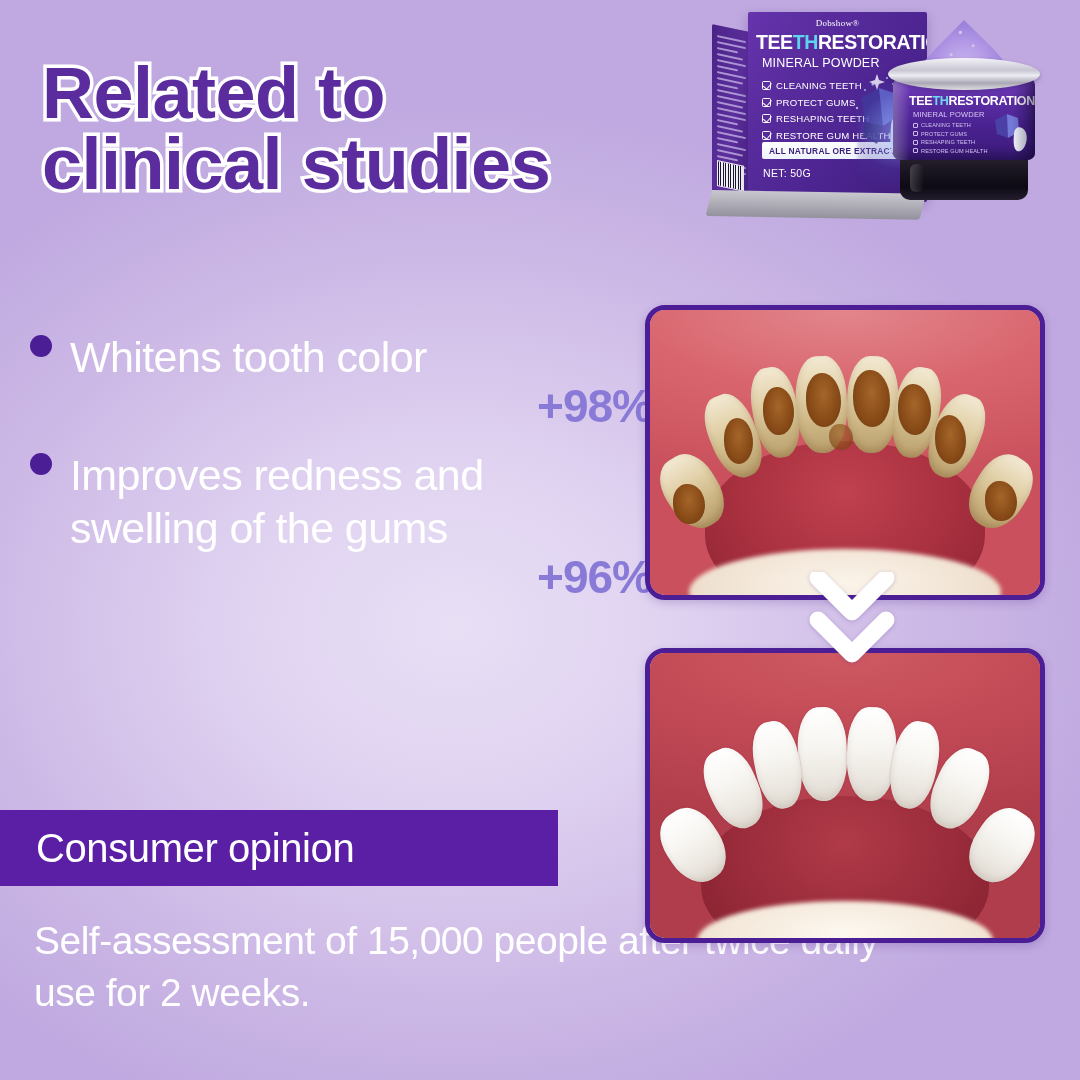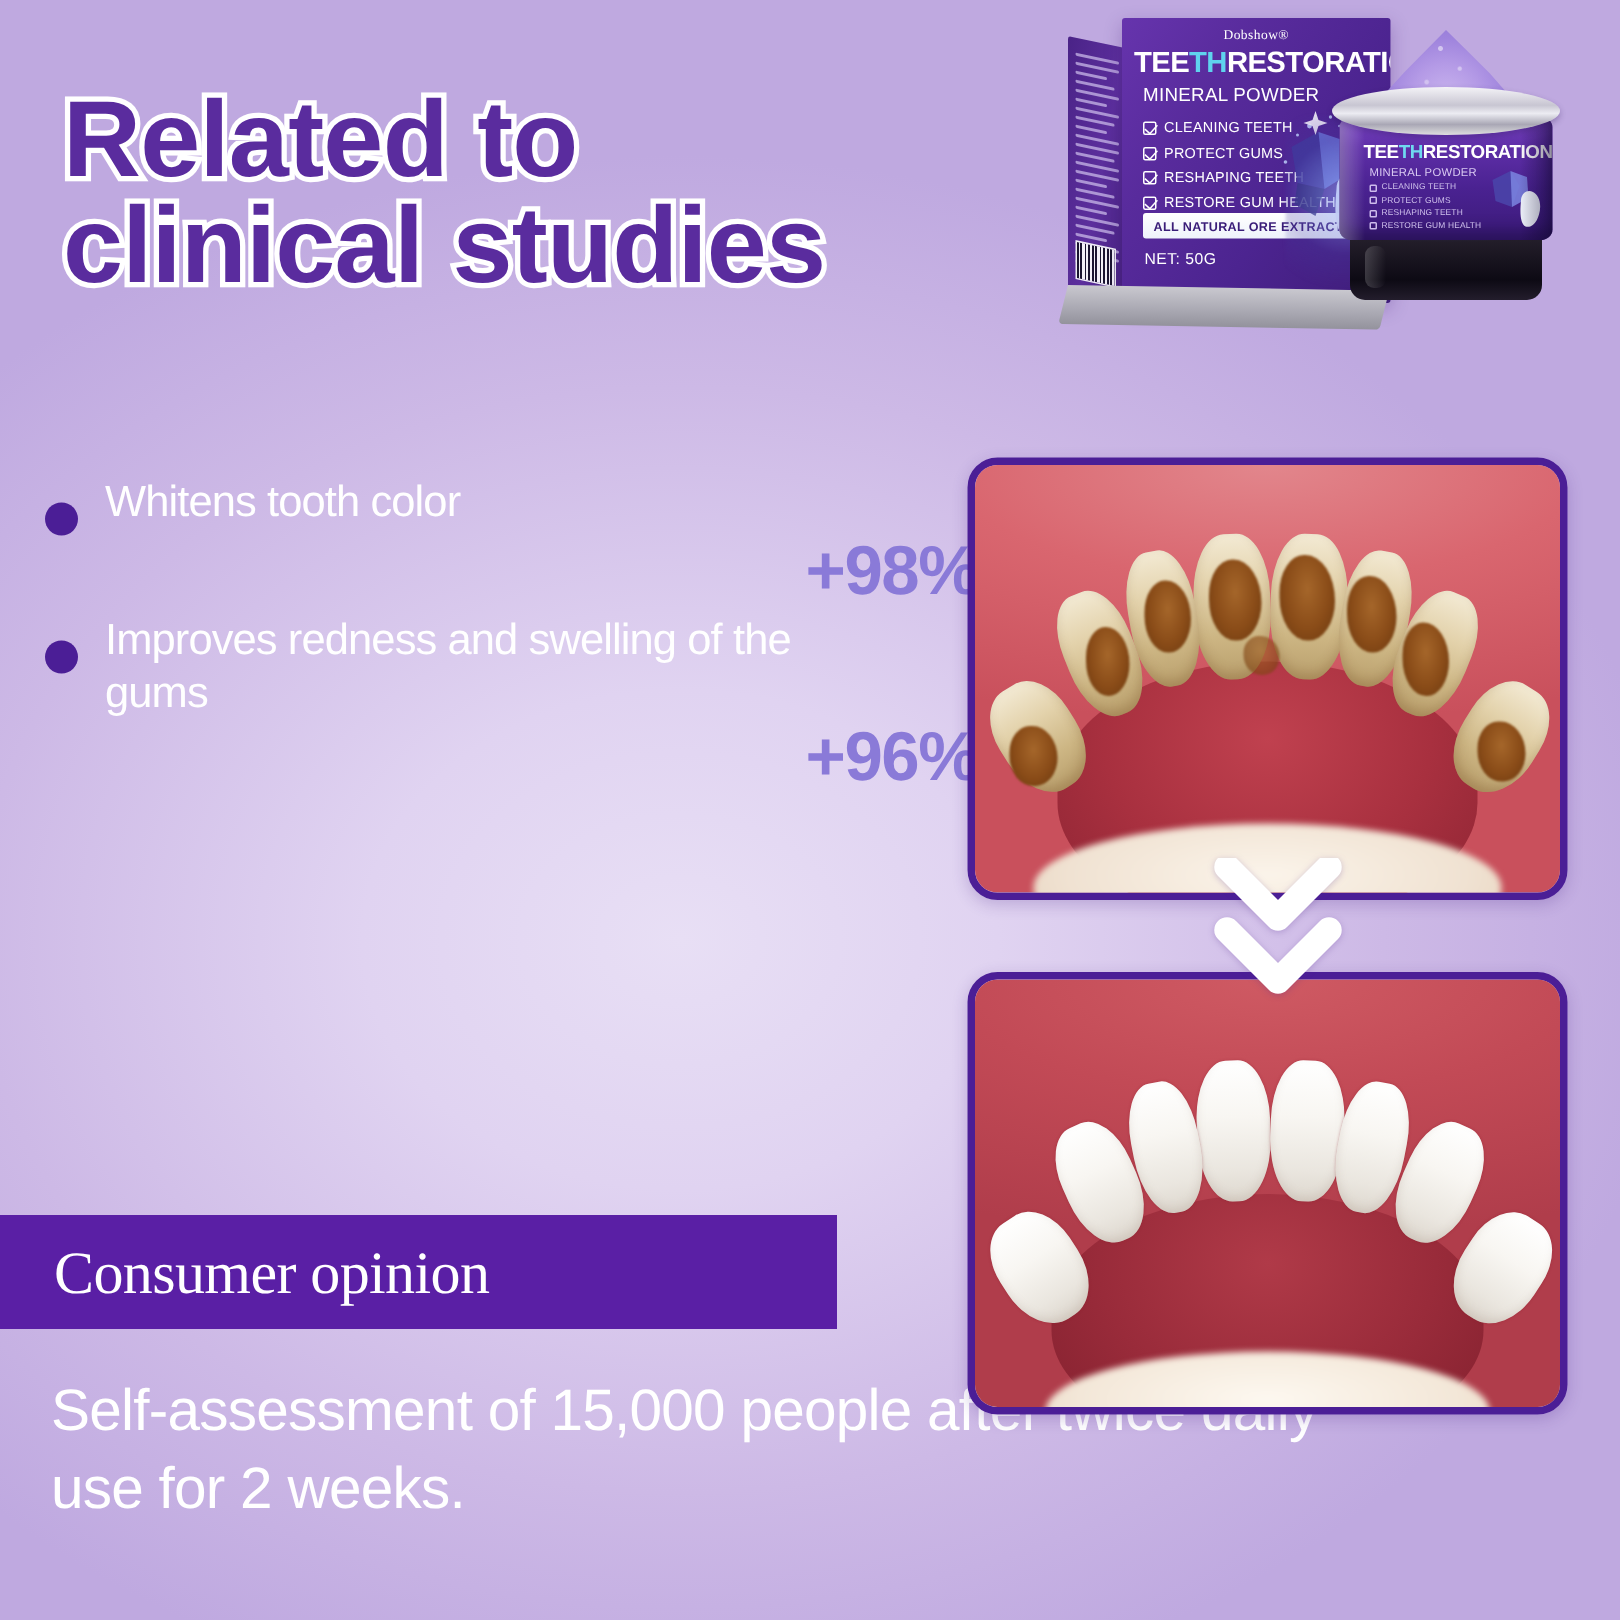--- a/index.html
+++ b/index.html
@@ -169,35 +169,35 @@
 
   
   .bullets{ position:absolute; left:30px; top:318px; width:630px; }
   .b-row{ position:relative; margin-bottom:6px; }
   .b-line{ display:flex; align-items:flex-start; gap:18px; }
   .dot{
     width:22px; height:22px; border-radius:50%; background:#4b1e96;
     flex:0 0 auto; margin-top:17px;
   }
   .b-text{
-    color:#ffffff; font-size:29px; line-height:1.22; font-weight:400;
-    letter-spacing:-0.6px; max-width:520px;
+    color:#ffffff; font-size:43px; line-height:1.22; font-weight:400;
+    letter-spacing:-0.6px; max-width:520px;margin-top:13px;
   }
   .pct{
     color:#8a7ad8; font-size:46px; font-weight:700; letter-spacing:-1px;
     text-align:right; display:block; padding-right:8px; line-height:1.02;
   }
 
   
   #opinion-bar{
     position:absolute; left:0; top:810px; width:558px; height:76px;
     background:#5a1fa5; display:flex; align-items:center;
   }
   #opinion-bar span{
-    color:#fff; font-size:40px; letter-spacing:-0.4px; padding-left:36px;font-family:Liberation Serif, serif;
+    color:#fff; font-size:40px; letter-spacing:-0.4px; padding-left:36px;
   }
 
   
   #footnote{
     position:absolute; left:34px; top:915px; width:900px;
     color:#fff; font-size:39px; line-height:1.34; letter-spacing:-0.5px;
   }
 
   
   .photo{

